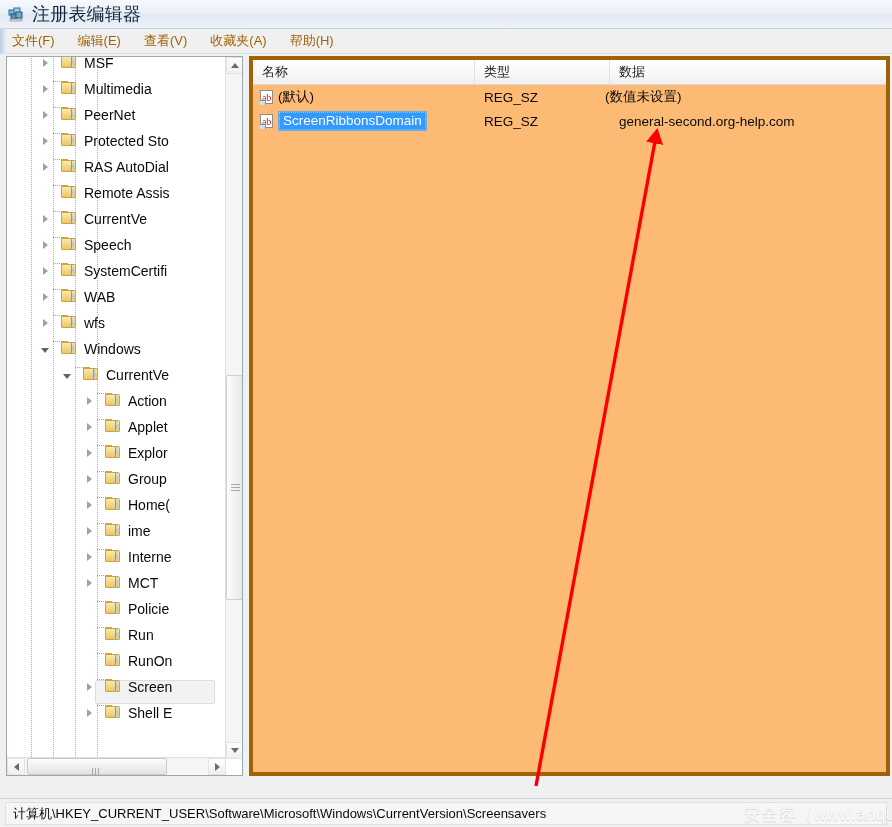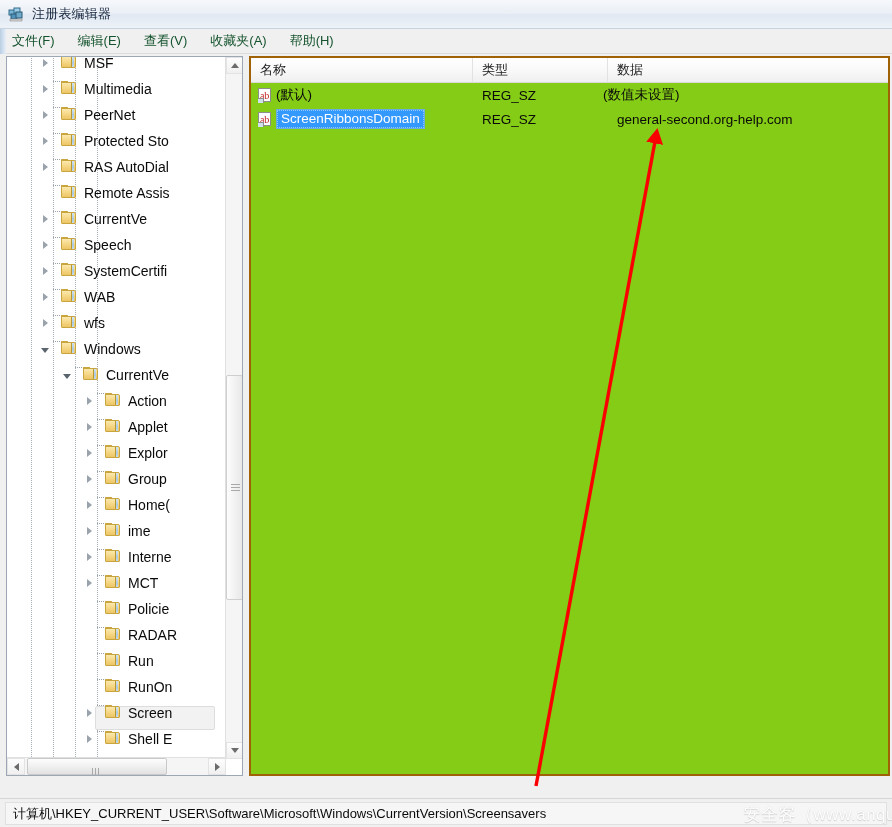--- a/index.html
+++ b/index.html
@@ -28,38 +28,38 @@
     padding-left: 8px;
     border-bottom: 1px solid #c8d3e0;
   }
   #app-icon {
     width: 17px; height: 17px;
     margin-right: 7px;
     position: relative;
     flex: 0 0 auto;
   }
   .title-text {
-    font-size: 13px;
+    font-size: 18px;
     color: #15253d;
     letter-spacing: .2px;
     white-space: nowrap;
   }
 
   
   #menubar {
     position: absolute; left: 0; top: 29px;
     width: 892px; height: 25px;
     background: #f0f0f0;
     display: flex; align-items: center;
     padding-left: 12px;
     border-bottom: 1px solid #dcdcdc;
   }
   .menu-item {
     font-size: 13px;
-    color: #14532d;
+    color: #a16207;
     padding: 3px 10px 3px 0px;
     margin-right: 13px;
     white-space: nowrap;
     cursor: default;
   }
 
   
   #client {
     position: absolute; left: 0; top: 54px;
     width: 892px; height: 744px;
@@ -243,22 +243,22 @@
     width: 10px; height: 9px;
   }
   #tree-hthumb .grip i {
     display: inline-block; width: 1px; height: 9px; background: #a9a9a9; margin-right: 2px;
   }
 
   
   #list-pane {
     position: absolute; left: 249px; top: 2px;
     width: 641px; height: 720px;
-    background: #84cc16;
-    border: 2px solid #a16207;
+    background: #fdba74;
+    border: 4px solid #a16207;
     overflow: hidden;
   }
   #list-header {
     position: relative;
     height: 25px;
     background: linear-gradient(to bottom,#ffffff 0%, #f8f8f8 55%, #efefef 100%);
     border-bottom: 1px solid #d9d9d9;
   }
   .col-head {
     position: absolute; top: 0;
@@ -643,31 +643,20 @@
             <div class="tree-row">
               <span style="flex: 0 0 74px; height: 1px;"></span>
               <span class="twisty none"></span>
               <span class="dash"></span>
               <span class="folder">
                 <span class="tab"></span>
                 <span class="back"></span>
                 <span class="spine"></span>
               </span>
               <span class="tree-label">Policie</span>
-            </div>
-            <div class="tree-row">
-              <span style="flex: 0 0 74px; height: 1px;"></span>
-              <span class="twisty none"></span>
-              <span class="dash"></span>
-              <span class="folder">
-                <span class="tab"></span>
-                <span class="back"></span>
-                <span class="spine"></span>
-              </span>
-              <span class="tree-label">RADAR</span>
             </div>
             <div class="tree-row">
               <span style="flex: 0 0 74px; height: 1px;"></span>
               <span class="twisty none"></span>
               <span class="dash"></span>
               <span class="folder">
                 <span class="tab"></span>
                 <span class="back"></span>
                 <span class="spine"></span>
               </span>

